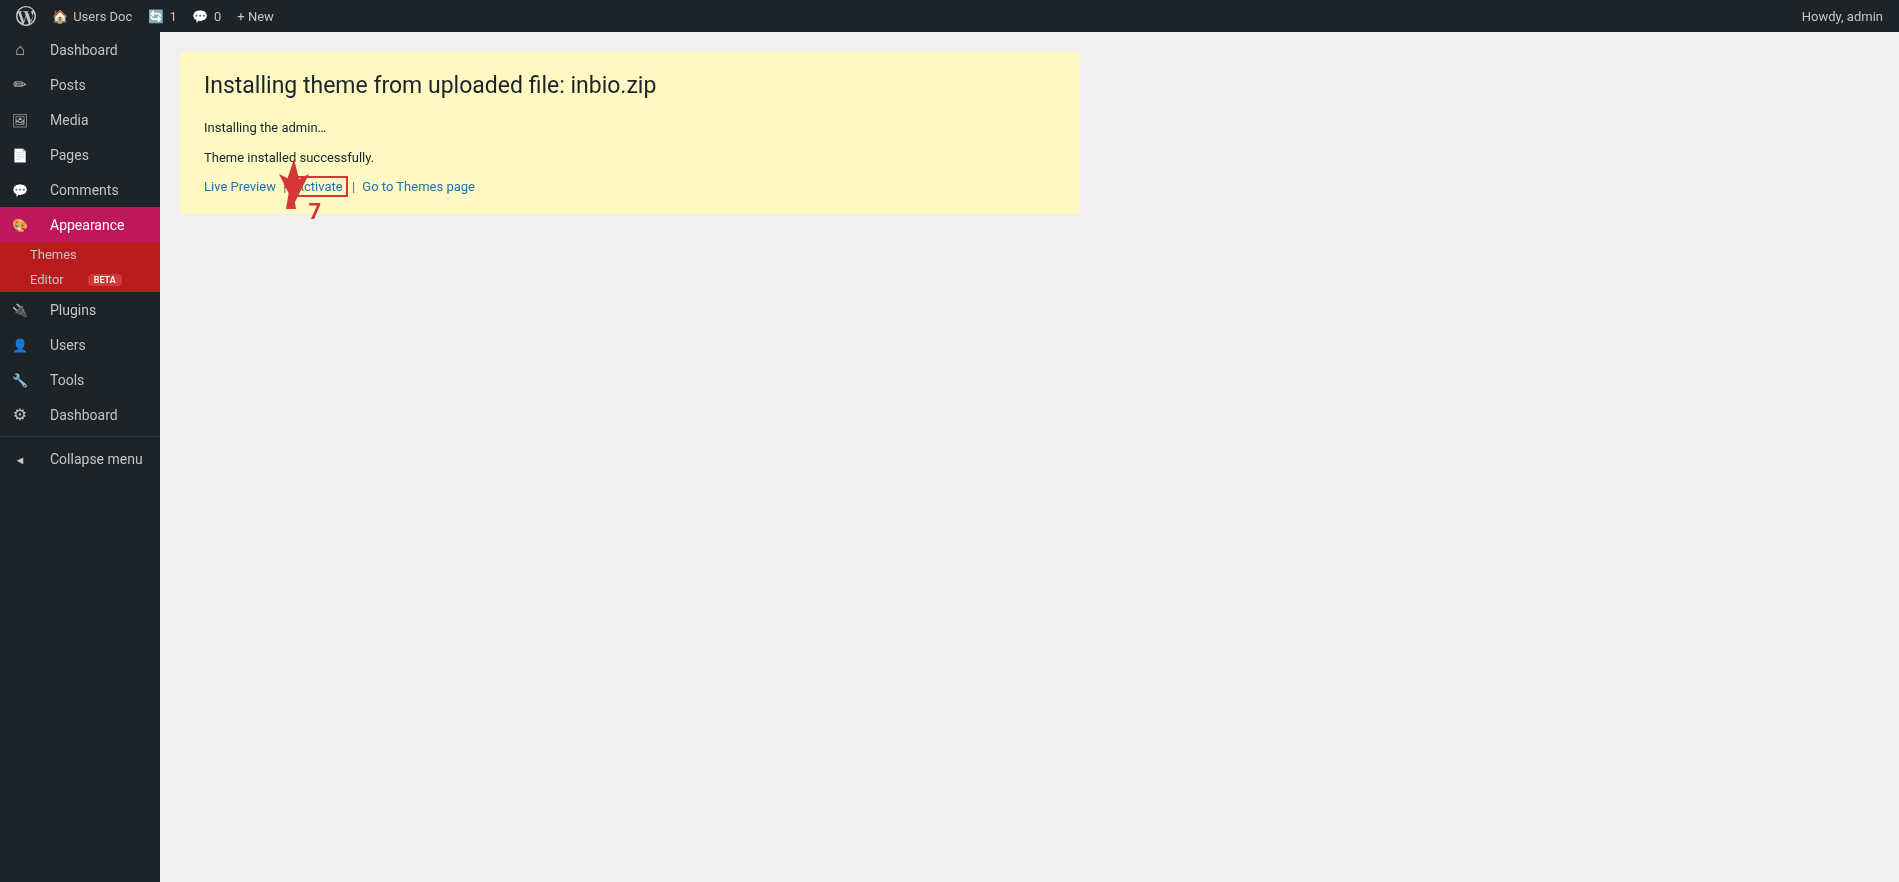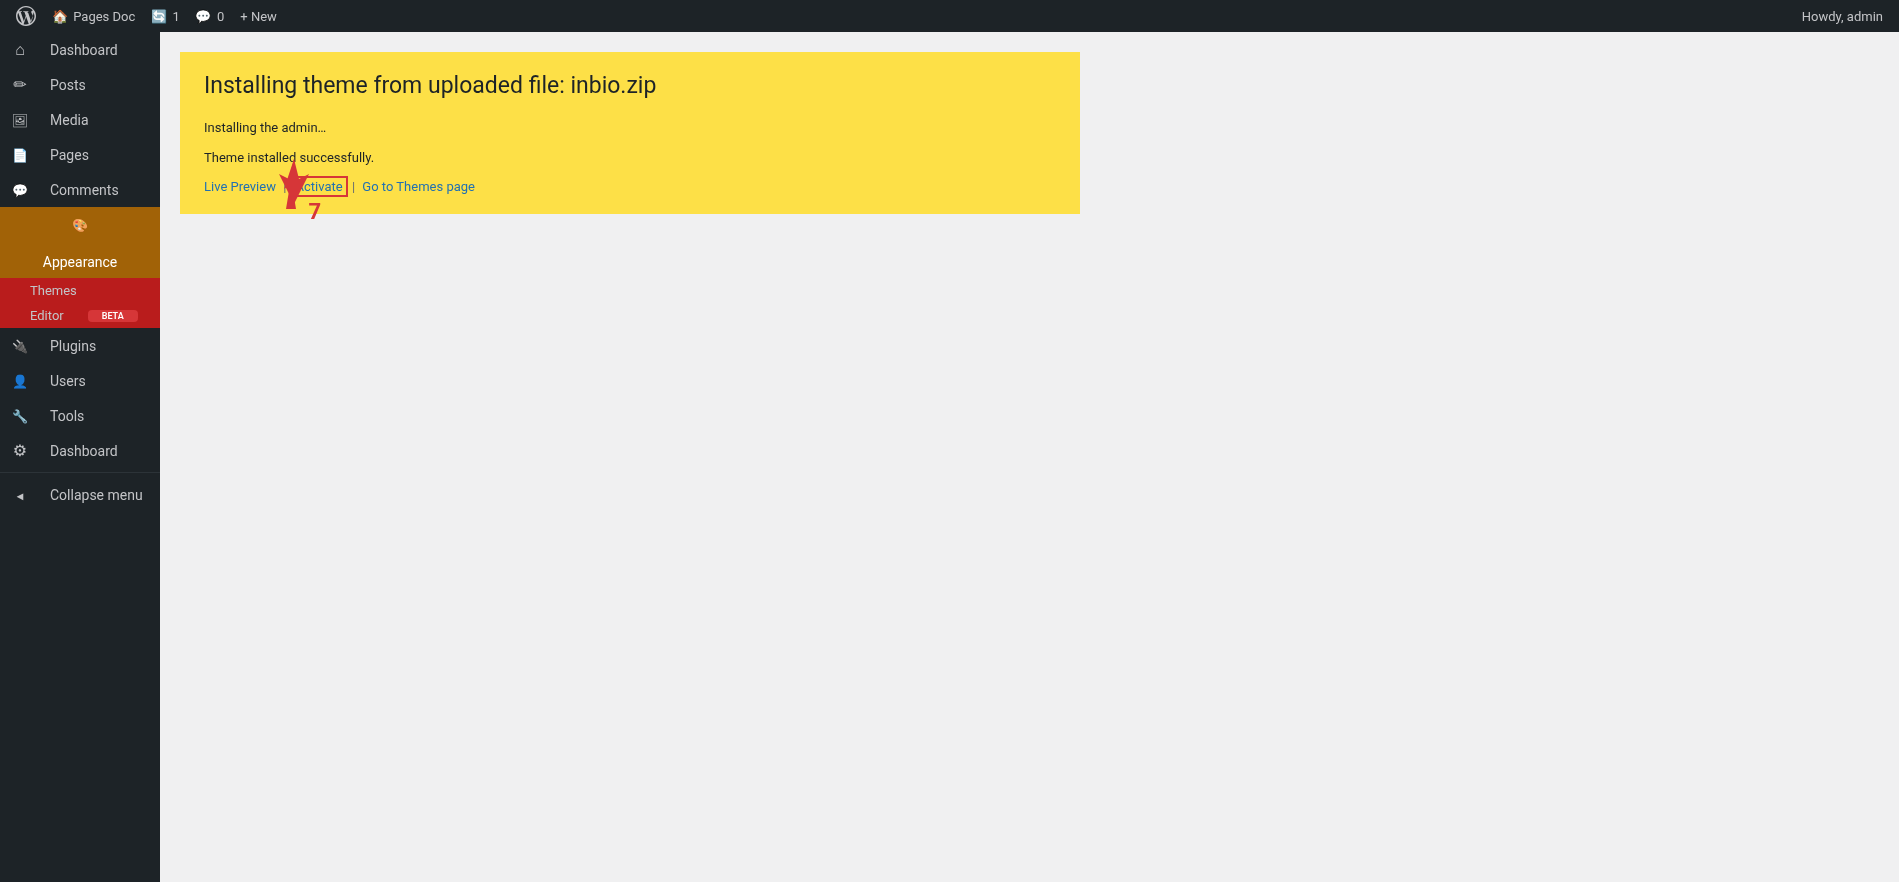--- a/index.html
+++ b/index.html
@@ -35,41 +35,41 @@
       top: 32px; left: 0; bottom: 0;
       overflow-y: auto;
       z-index: 999;
     }
     .menu-item {
       display: flex; align-items: center; gap: 20px;
       padding: 8px 10px;
       color: #c3c4c7; cursor: pointer; font-size: 14px;
       text-decoration: none; white-space: nowrap;
     }
-    .menu-item.active { background: #a16207; color: #fff; flex-direction: column; }
+    .menu-item.active { background: #be185d; color: #fff; }
     .menu-item .menu-icon { width: 20px; text-align: center; font-size: 16px; }
 
     .submenu { background: #b91c1c; }
     .submenu .menu-item { padding: 5px 10px 5px 30px; font-size: 13px; color: #c3c4c7; }
 
     .beta-badge {
-      background: #d63638; color: #fff; font-size: 9px; padding: 1px 14px;
+      background: #d63638; color: #fff; font-size: 9px; padding: 1px 6px;
       border-radius: 4px; margin-left: 4px; font-weight: 600; text-transform: uppercase;
     }
 
     
     #wpcontent {
       margin-left: 160px;
       margin-top: 32px;
       padding: 20px 20px 20px 20px;
       min-height: calc(100vh - 32px);
       background: #f0f0f1;
     }
     .wrap {
-      background: #fde047;
+      background: #fef9c3;
       padding: 20px 24px;
       max-width: 900px;
     }
     .page-title {
       font-size: 23px; font-weight: 400; color: #1d2327; margin-bottom: 16px;
     }
     .install-log { font-size: 13px; color: #1d2327; line-height: 2; }
     .install-log p { margin-bottom: 4px; }
 
     .action-links { margin-top: 8px; font-size: 13px; }
@@ -123,21 +123,21 @@
 
 <div id="wpadminbar">
   <div class="adminbar-left">
     <a class="adminbar-item">
       <svg class="wp-logo" viewBox="0 0 20 20" fill="#c3c4c7">
         <path d="M10 0C4.477 0 0 4.477 0 10s4.477 10 10 10 10-4.477 10-10S15.523 0 10 0zM1.5 10c0-1.2.26-2.34.72-3.37L5.93 17.1A8.5 8.5 0 011.5 10zm8.5 8.5a8.47 8.47 0 01-2.4-.35l2.55-7.4 2.6 7.13a.9.9 0 00.07.14A8.47 8.47 0 0110 18.5zm1.17-12.47c.51-.03.97-.08.97-.08.46-.05.4-.73-.05-.7 0 0-1.37.1-2.25.1-.83 0-2.23-.1-2.23-.1-.46-.02-.52.67-.06.7 0 0 .43.05.89.08l1.32 3.62-1.86 5.57L4.7 6.03c.51-.03.97-.08.97-.08.45-.05.4-.73-.06-.7 0 0-1.37.1-2.25.1h-.54a8.5 8.5 0 0114.04-.72l-.19-.01c-.83 0-1.42.72-1.42 1.5 0 .7.4 1.28.83 1.97.32.56.7 1.28.7 2.32 0 .72-.28 1.56-.64 2.72l-.84 2.8-3.03-9.02zm2.92 11.43l2.59-7.48c.48-1.2.64-2.16.64-3.02 0-.31-.02-.6-.06-.87A8.5 8.5 0 0118.5 10a8.47 8.47 0 01-4.41 7.46z"></path>
       </svg>
     </a>
     <a class="adminbar-item">
       <span>🏠</span>
-      <span>Pages Doc</span>
+      <span>Users Doc</span>
     </a>
     <a class="adminbar-item">
       <span>🔄</span>
       <span>1</span>
     </a>
     <a class="adminbar-item">
       <span>💬</span>
       <span>0</span>
     </a>
     <a class="adminbar-item">

